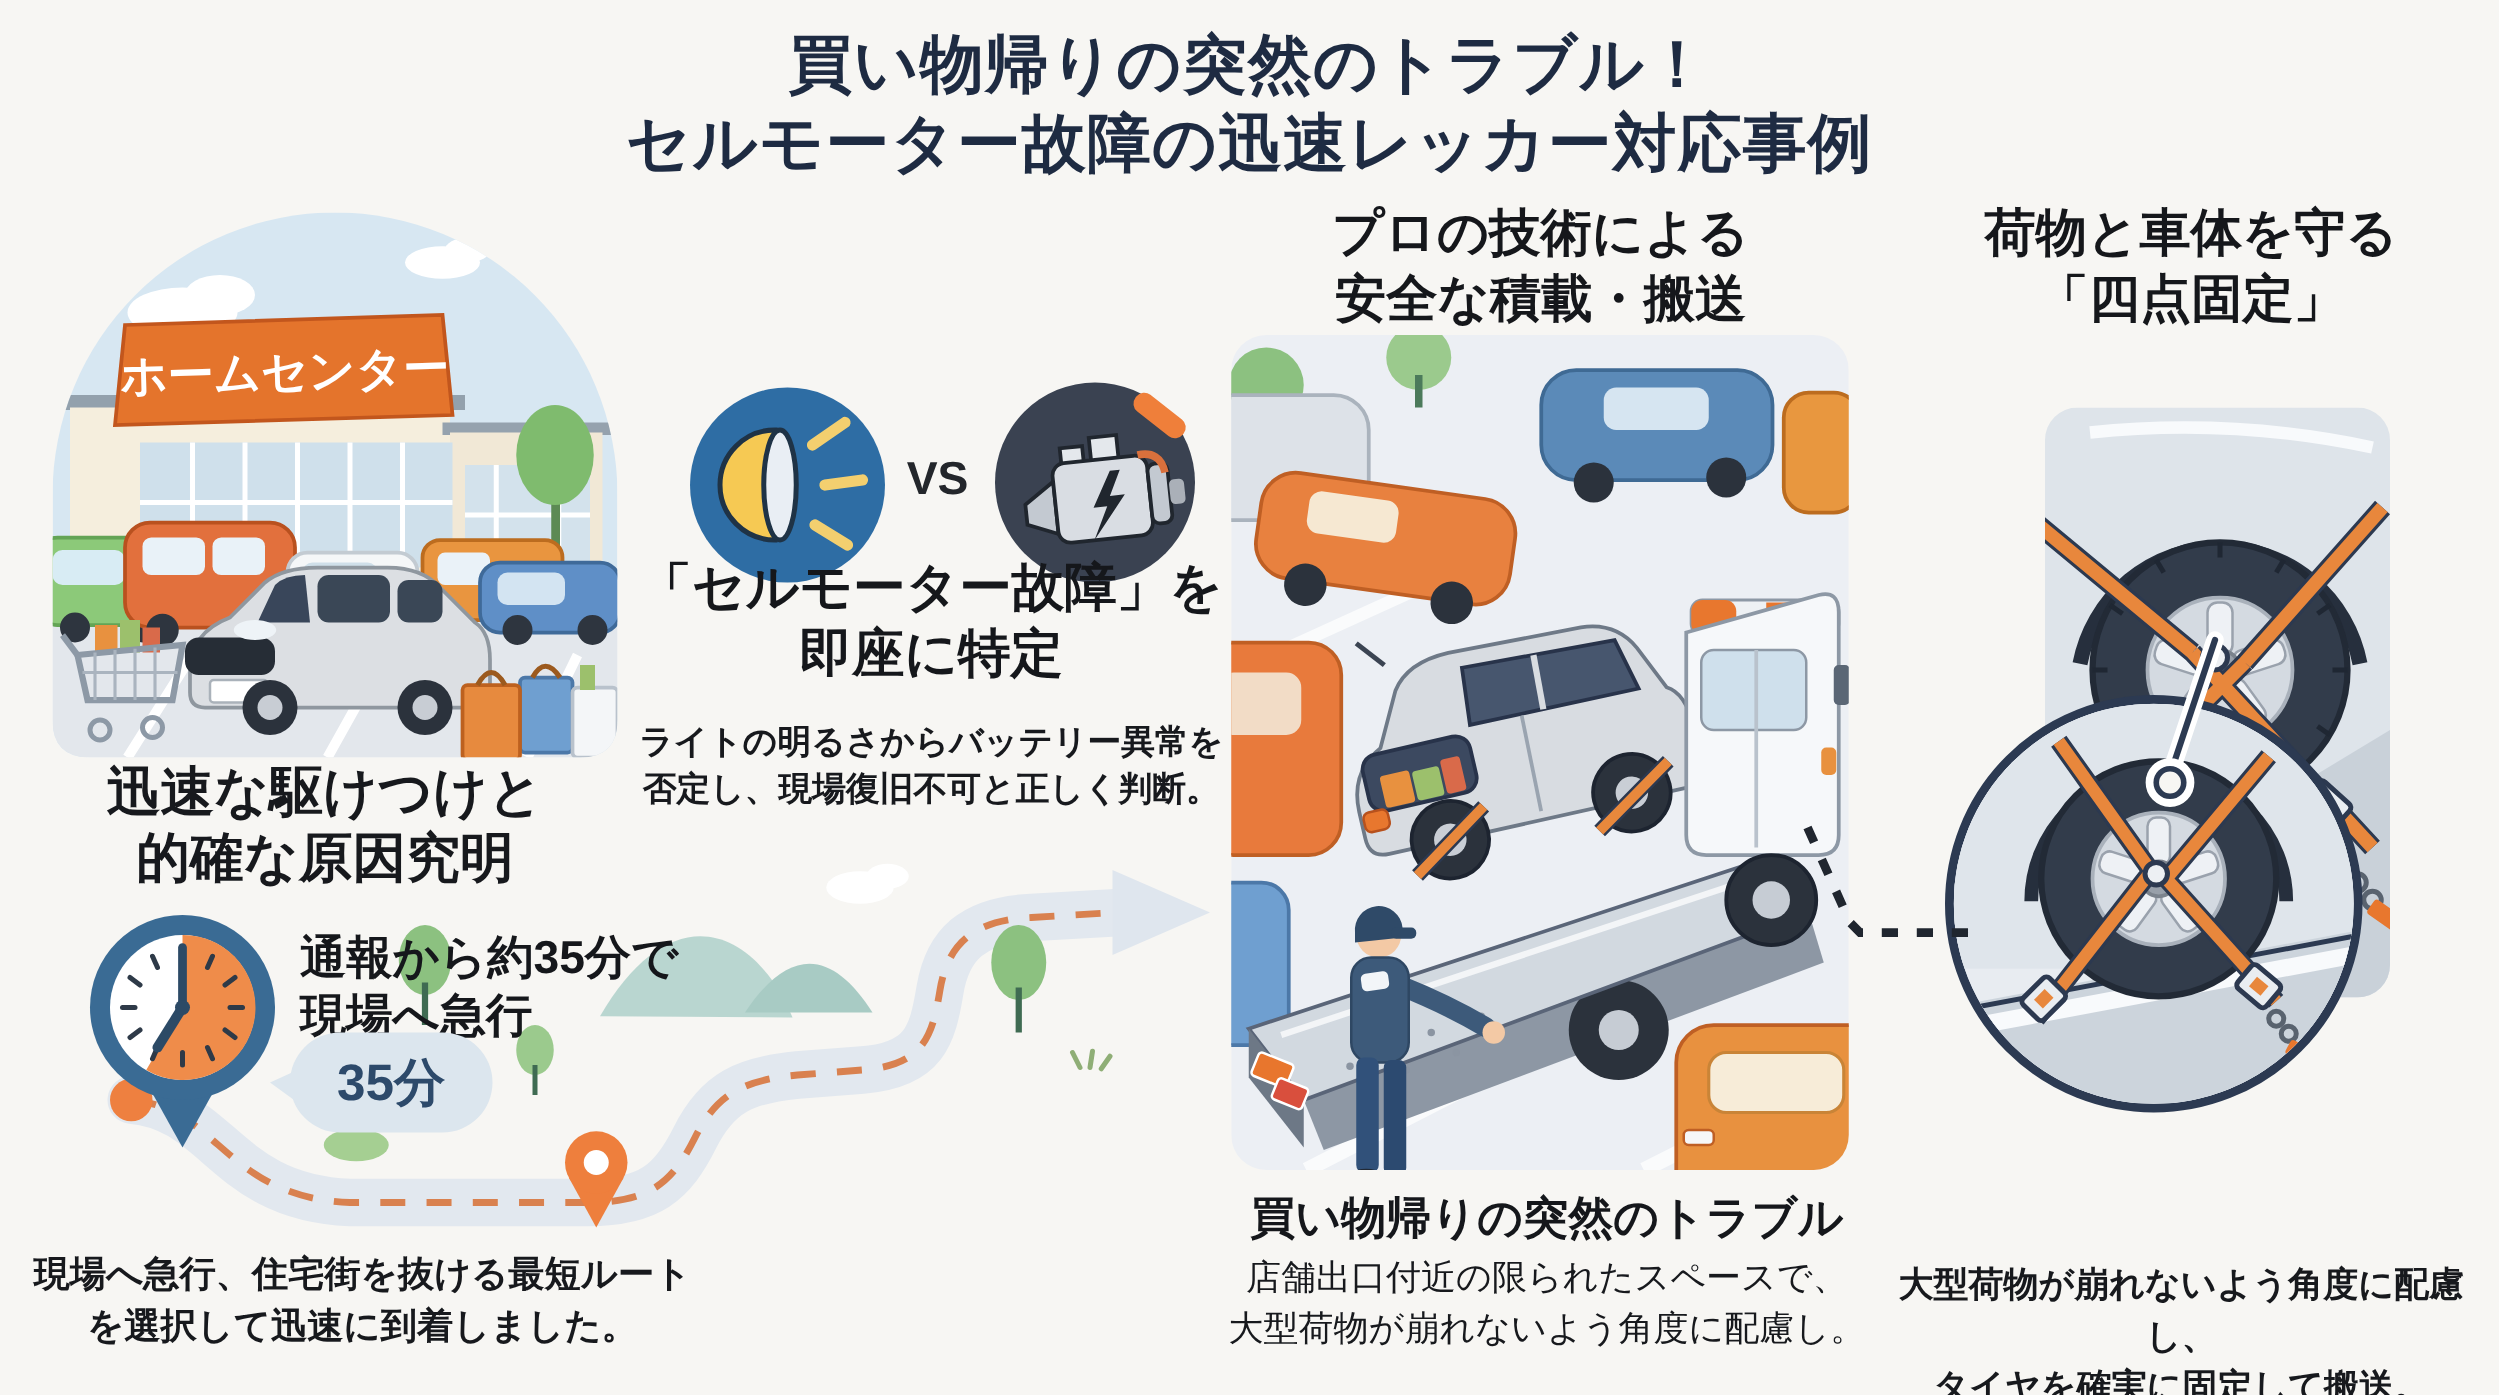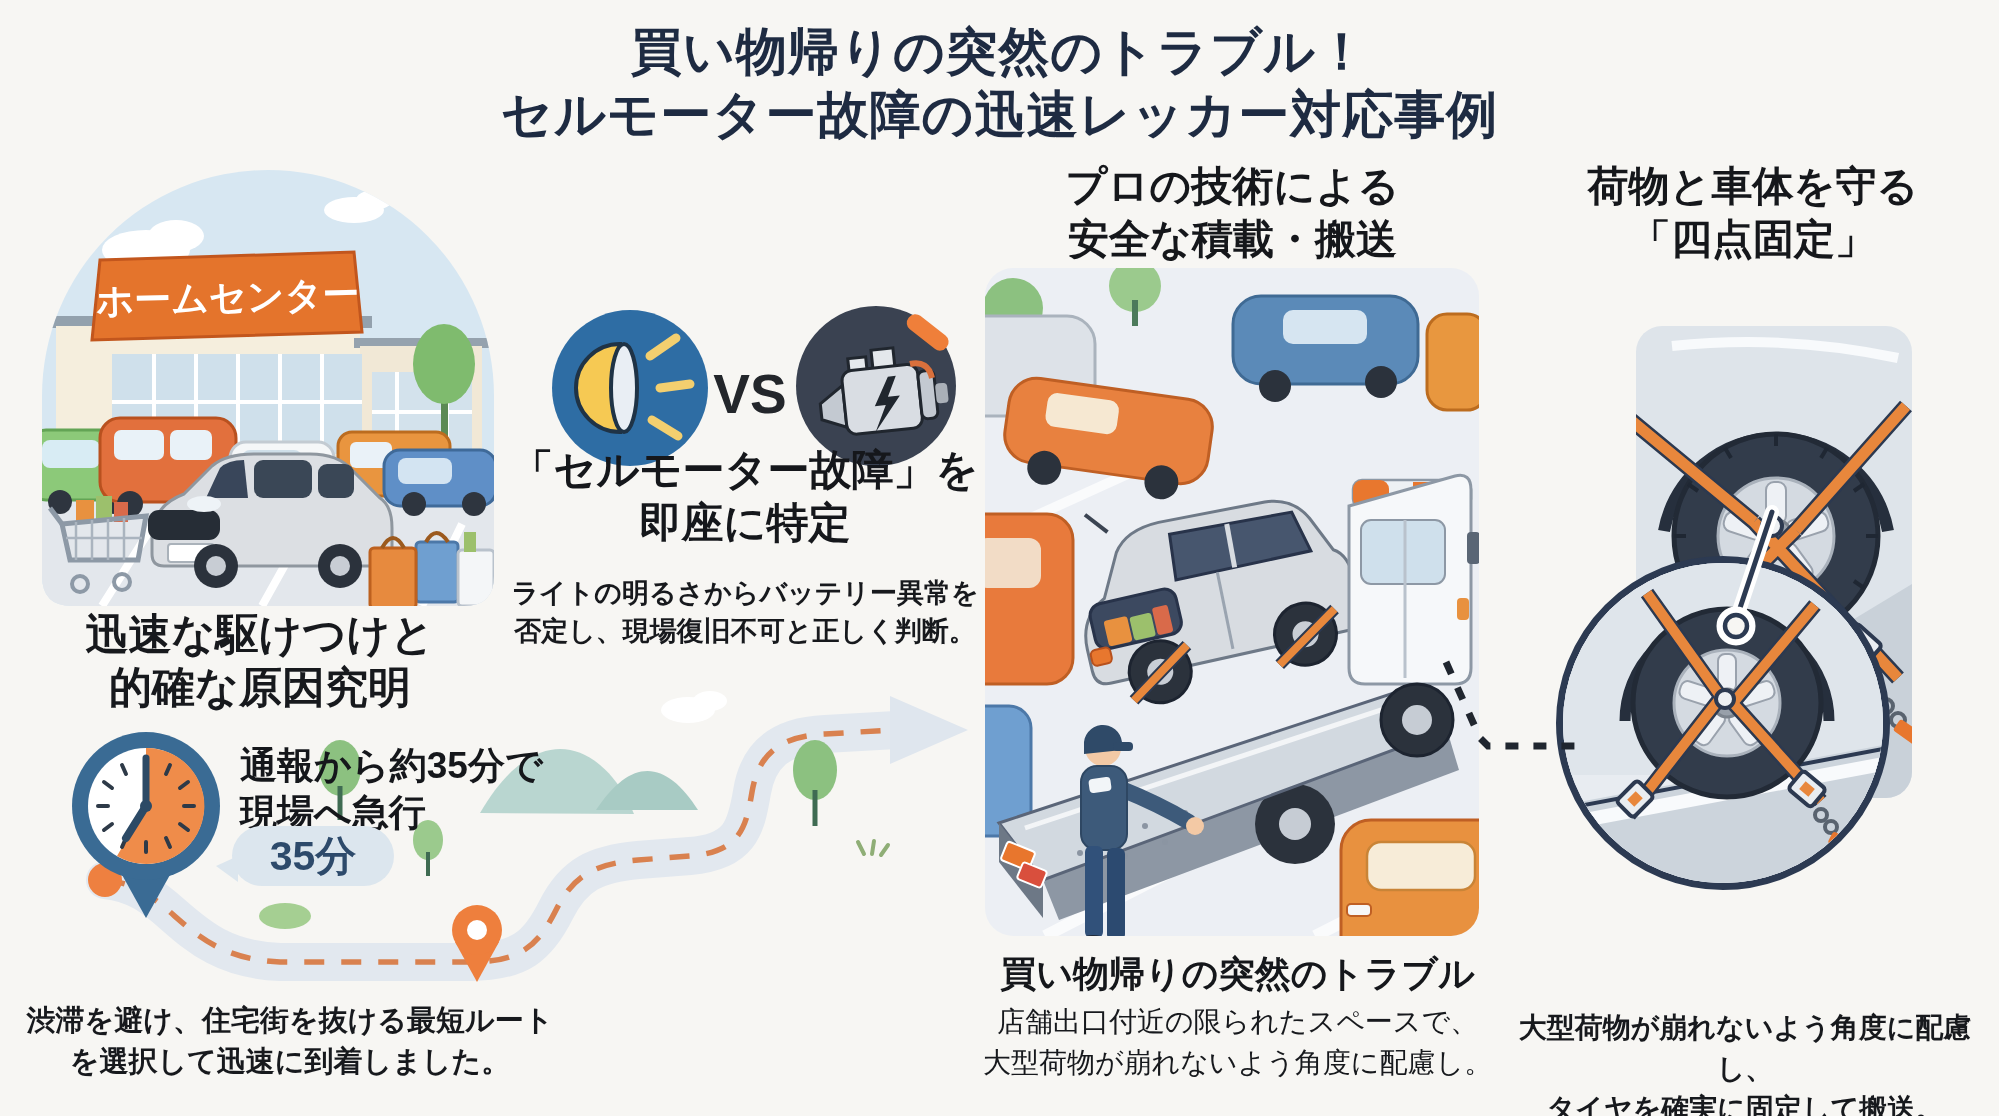--- a/index.html
+++ b/index.html
@@ -6,30 +6,30 @@
   .canvas{position:relative;width:1999px;height:1116px;background:#f7f6f3;overflow:hidden;
           font-family:"Liberation Sans", sans-serif;color:#15171b;}
   .abs{position:absolute;}
   .title{left:0;top:20px;width:100%;text-align:center;font-size:51px;font-weight:800;
          color:#1e2b42;line-height:1.24;letter-spacing:1px;}
   .arrival-heading{left:30px;top:608px;width:460px;text-align:center;font-size:43px;font-weight:800;
          color:#17191d;line-height:1.24;}
   .store-illo{left:42px;top:158px;width:452px;height:448px;}
   .clock-pin{left:70px;top:730px;width:152px;height:190px;z-index:3;}
   .dispatch{left:240px;top:742px;font-size:37px;font-weight:800;color:#15171b;line-height:1.28;z-index:3;}
-  .bubble{left:232px;top:826px;width:162px;height:60px;background:#dce6ee;border-radius:40px;
+  .bubble{left:232px;top:826px;width:162px;height:80px;background:#dce6ee;border-radius:40px;
           display:flex;align-items:center;justify-content:center;font-size:41px;font-weight:800;
           color:#2d4a6b;z-index:4;}
   .bubble::before{content:"";position:absolute;left:-16px;top:30px;width:0;height:0;
           border-right:22px solid #dce6ee;border-top:10px solid transparent;border-bottom:16px solid transparent;}
   .route{left:40px;top:558px;width:930px;height:470px;z-index:1;}
   .arrival-caption{left:10px;top:1000px;width:560px;text-align:center;font-size:29px;font-weight:700;
           color:#17191d;line-height:1.42;z-index:3;}
   .headlight-icon{left:548px;top:306px;width:165px;height:165px;}
-  .vs-label{left:700px;top:362px;width:100px;text-align:center;font-size:55px;font-weight:900;color:#23262b;}
+  .vs-label{left:700px;top:362px;width:100px;text-align:center;font-size:37px;font-weight:900;color:#23262b;}
   .starter-icon{left:792px;top:302px;width:168px;height:168px;}
   .diagnosis-heading{left:495px;top:444px;width:500px;text-align:center;font-size:42px;font-weight:800;
           color:#15171b;line-height:1.26;}
   .diagnosis-body{left:488px;top:574px;width:514px;text-align:center;font-size:27px;font-weight:700;
           color:#17191d;line-height:1.42;}
   .loading-heading{left:985px;top:160px;width:495px;text-align:center;font-size:41px;font-weight:800;
           line-height:1.3;color:#15171b;}
   .truck-illo{left:985px;top:268px;width:494px;height:668px;z-index:1;}
   .loading-caption-title{left:955px;top:950px;width:565px;text-align:center;font-size:36px;font-weight:800;color:#15171b;}
   .loading-caption-body{left:955px;top:1002px;width:565px;text-align:center;font-size:28px;font-weight:400;
@@ -210,21 +210,21 @@
     </g>
     <ellipse cx="245" cy="358" rx="26" ry="13" fill="#a5cf92"></ellipse>
     <g stroke="#8fae76" stroke-width="4" stroke-linecap="round">
       <line x1="824" y1="296" x2="818" y2="284"></line>
         <line x1="832" y1="296" x2="834" y2="283"></line>
         <line x1="841" y1="297" x2="848" y2="287"></line>
     </g>
   </svg>
 
   <div class="abs arrival-caption">
-    <div>渋滞を避け、住宅街を抜ける最短ルート</div>
+    <div>現場へ急行、住宅街を抜ける最短ルート</div>
     <div>を選択して迅速に到着しました。</div>
   </div>
 
   <svg class="abs headlight-icon" viewBox="0 0 165 165">
     <circle cx="82" cy="82" r="78" fill="#2e6da4"></circle>
     <path d="M72,38 A44,44 0 0 0 72,126 Z" fill="#f6c953" stroke="#1f3346" stroke-width="4"></path>
     <ellipse cx="76" cy="82" rx="13" ry="44" fill="#e9eef4" stroke="#1f3346" stroke-width="4"></ellipse>
     <g stroke="#f3cf6f" stroke-width="9" stroke-linecap="round">
       <line x1="102" y1="50" x2="128" y2="32"></line>
       <line x1="112" y1="82" x2="142" y2="78"></line>

